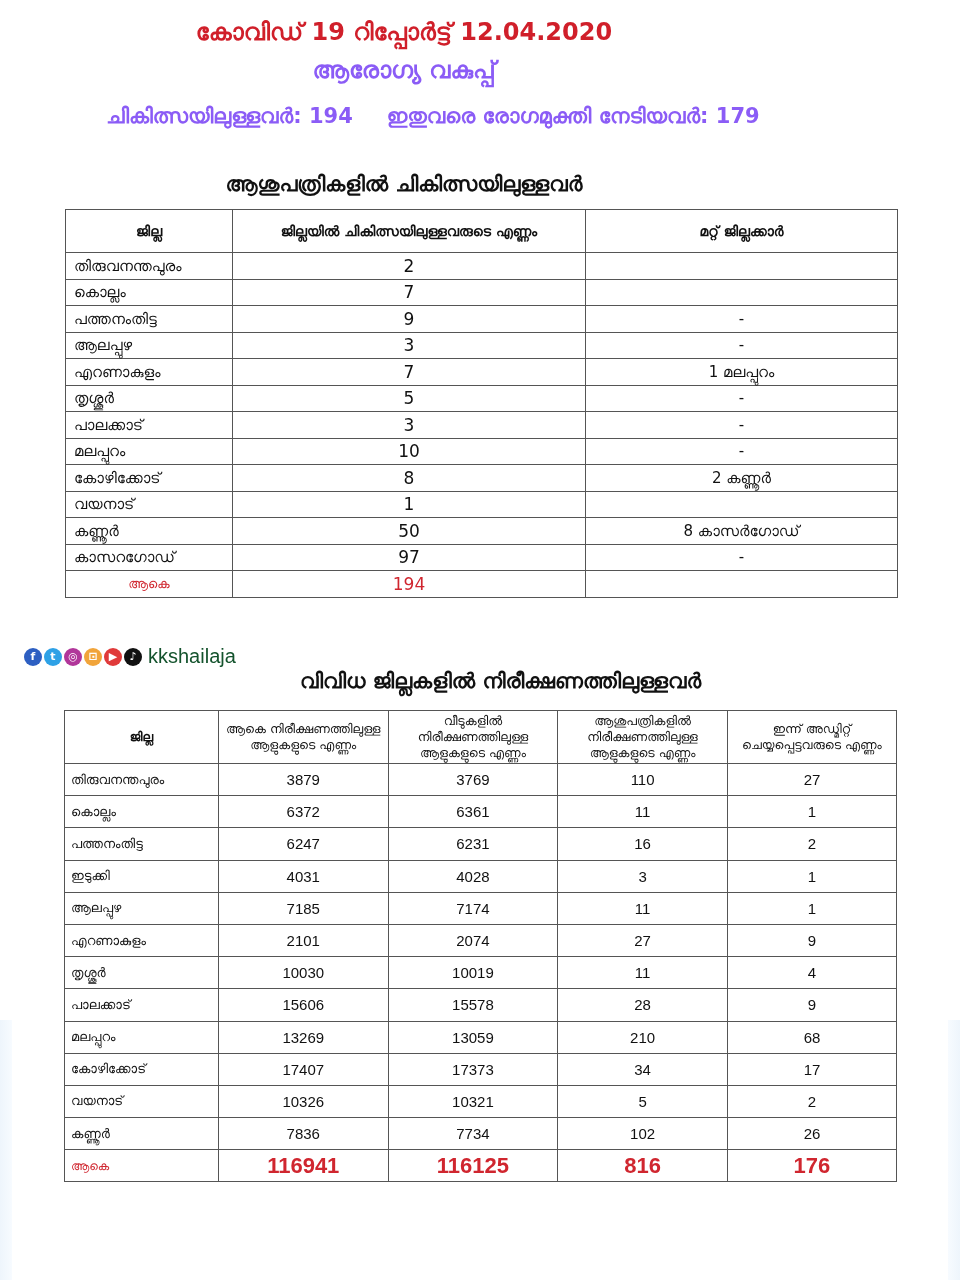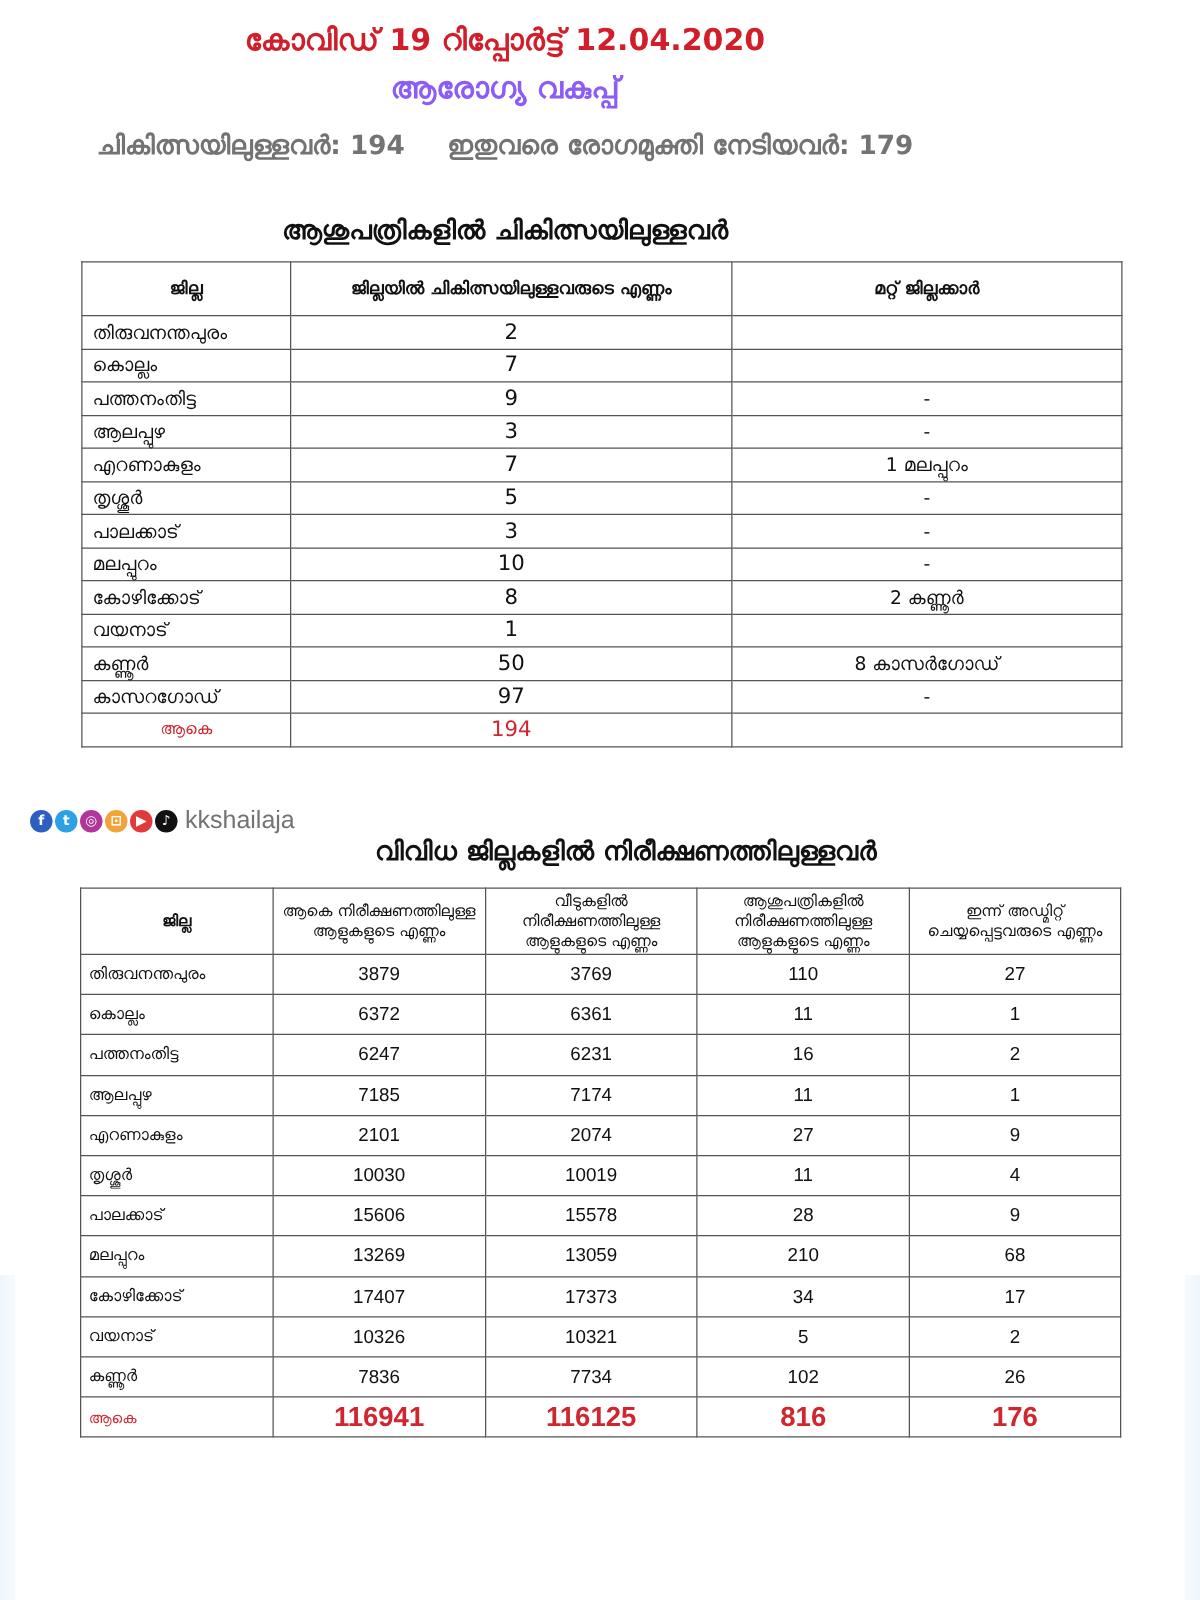--- a/index.html
+++ b/index.html
@@ -7,21 +7,21 @@
       width: 960px; height: 1280px; background: #ffffff; position: relative; overflow: hidden;
       font-family: "DejaVu Sans", "Liberation Sans", sans-serif; color: #111;
     }
     .edge-band { position: absolute; top: 1020px; bottom: 0; width: 12px; background: linear-gradient(to right, #eef5fc, #f7fbff); }
     .edge-left { left: 0; }
     .edge-right { right: 0; background: linear-gradient(to left, #eef5fc, #f7fbff); }
 
     .title { position: absolute; left: 0; width: 808px; text-align: center; font-weight: bold; }
     .t1 { top: 18px; font-size: 24px; color: #d01f2a; }
     .t2 { top: 56px; font-size: 24px; color: #8b5cf6; }
-    .t3 { top: 104px; font-size: 21px; color: #737373; }
+    .t3 { top: 104px; font-size: 21px; color: #8b5cf6; margin-left: 29px; }
     .t3 .gap { display: inline-block; width: 34px; }
     .t4 { top: 172px; font-size: 21px; color: #111; }
 
     table { border-collapse: collapse; position: absolute; background: #fff; }
     td, th { border: 1px solid #555; padding: 0; }
 
     #tbl1 { left: 65px; top: 209px; width: 833px; }
     #tbl1 th { height: 42px; font-size: 14px; font-weight: bold; }
     #tbl1 td { height: 25.5px; font-size: 17px; }
     #tbl1 .c0 { width: 158px; text-align: left; padding-left: 8px; font-size: 15px; }
@@ -31,21 +31,21 @@
     #tbl1 tr.total .c0 { text-align: center; font-size: 13px; padding-left: 0; }
 
     .social { position: absolute; left: 24px; top: 645px; display: flex; align-items: center; gap: 2px; }
     .soc { width: 18px; height: 18px; border-radius: 50%; display: inline-flex; align-items: center; justify-content: center; color: #fff; font-size: 11px; font-weight: bold; font-family: "DejaVu Sans", sans-serif; }
     .soc.fb { background: #2d5fc2; }
     .soc.tw { background: #2ea1e6; }
     .soc.ig { background: #b1369a; }
     .soc.tg { background: #f1a43a; }
     .soc.yt { background: #e03a3a; }
     .soc.tk { background: #111; }
-    .handle { font-size: 20px; margin-left: 4px; color: #737373; font-family: "Liberation Sans", sans-serif; }
+    .handle { font-size: 20px; margin-left: 4px; color: #14532d; font-family: "Liberation Sans", sans-serif; }
     .t5 { position: absolute; left: 300px; top: 669px; font-size: 21px; font-weight: bold; }
 
     #tbl2 { left: 64px; top: 710px; width: 833px; }
     #tbl2 th { height: 52px; font-size: 12.5px; font-weight: normal; line-height: 16px; }
     #tbl2 td { height: 31.2px; font-size: 15px; text-align: center; font-family: "Liberation Sans", sans-serif; }
     #tbl2 .c0 { width: 150px; text-align: left; padding-left: 6px; font-size: 13px; font-family: "DejaVu Sans", sans-serif; }
     #tbl2 .cn { width: 172px; }
     #tbl2 tr.total td { color: #d0262f; font-size: 22px; font-weight: bold; }
     #tbl2 tr.total .c0 { font-size: 12px; font-weight: normal; }
   </style>
@@ -176,20 +176,27 @@
         <td class="cn">1</td>
       </tr>
       <tr>
         <td class="c0">പത്തനംതിട്ട</td>
         <td class="cn">6247</td>
         <td class="cn">6231</td>
         <td class="cn">16</td>
         <td class="cn">2</td>
       </tr>
       <tr>
+        <td class="c0">ഇടുക്കി</td>
+        <td class="cn">4031</td>
+        <td class="cn">4028</td>
+        <td class="cn">3</td>
+        <td class="cn">1</td>
+      </tr>
+      <tr>
         <td class="c0">ആലപ്പുഴ</td>
         <td class="cn">7185</td>
         <td class="cn">7174</td>
         <td class="cn">11</td>
         <td class="cn">1</td>
       </tr>
       <tr>
         <td class="c0">എറണാകുളം</td>
         <td class="cn">2101</td>
         <td class="cn">2074</td>

